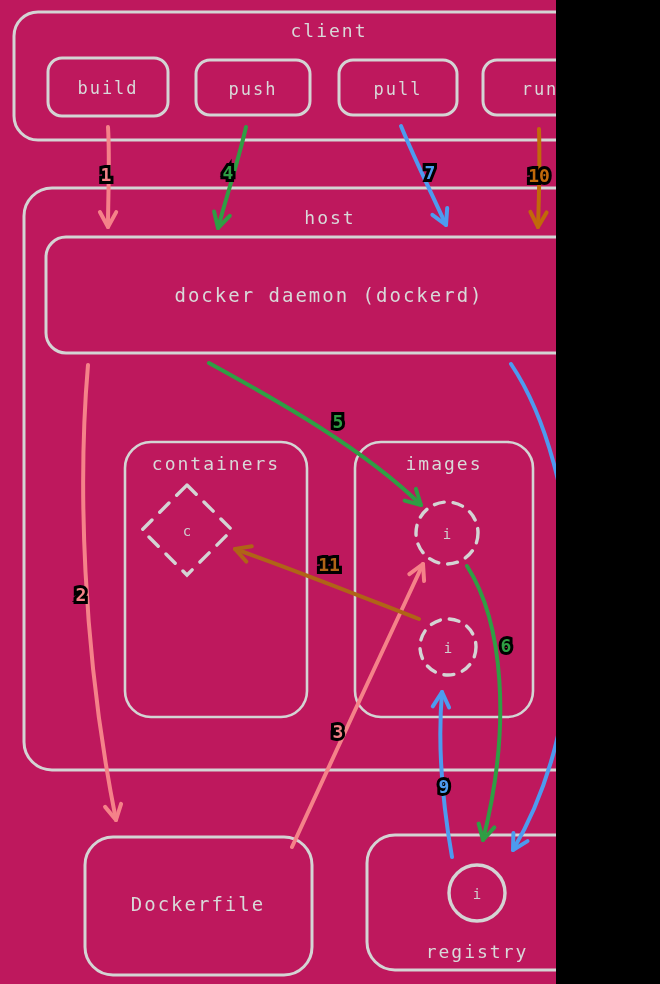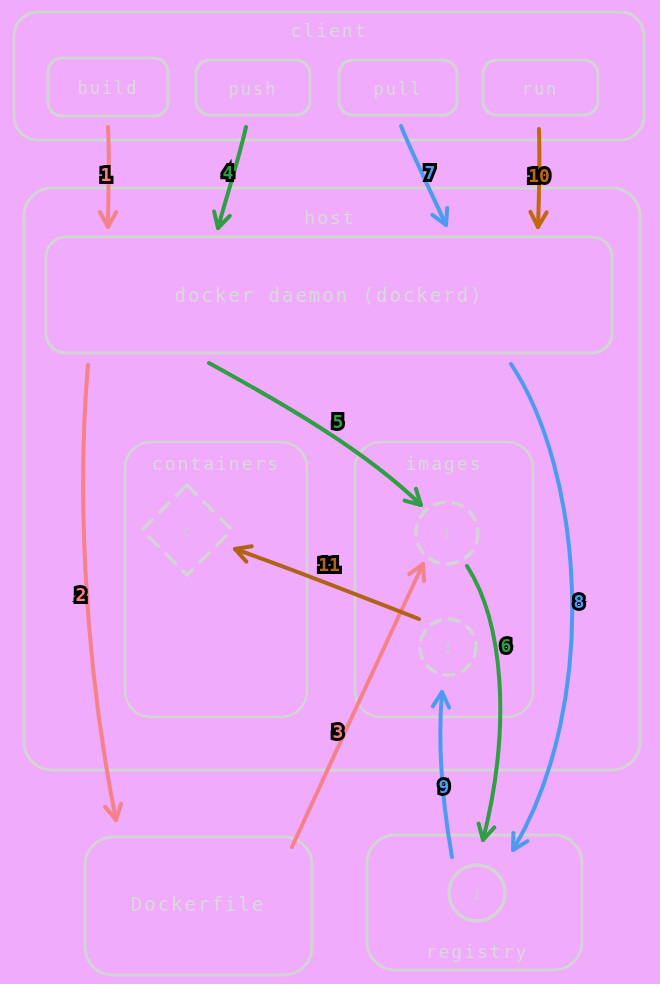--- a/index.html
+++ b/index.html
@@ -1,16 +1,16 @@
 <!DOCTYPE html>
 <html><head>
 <meta charset="utf-8">
 <style>
   html,body{margin:0;padding:0;background:#000;}
-  .stage{width:660px;height:984px;position:relative;background:#f0abfc;overflow:hidden;}
+  .stage{width:556px;height:984px;position:relative;background:#be185d;overflow:hidden;}
   svg{display:block;}
   text{font-family:"DejaVu Sans Mono","Liberation Mono",monospace;}
   .box{fill:none;stroke:#d4d4d4;stroke-width:3;}
   .box.thin{stroke-width:2.6;}
   .title{fill:#d9d9d9;font-size:18px;letter-spacing:2px;text-anchor:middle;}
   .big{font-size:19px;}
   .cmd-rect{fill:none;stroke:#d4d4d4;stroke-width:3;}
   .cmd-label{fill:#d9d9d9;font-size:17px;letter-spacing:2px;text-anchor:middle;}
   .arrow-line{fill:none;stroke-width:4;stroke-linecap:round;}
   .arrow-num{font-size:18px;font-weight:bold;text-anchor:middle;paint-order:stroke;stroke:#000;stroke-width:6px;}

